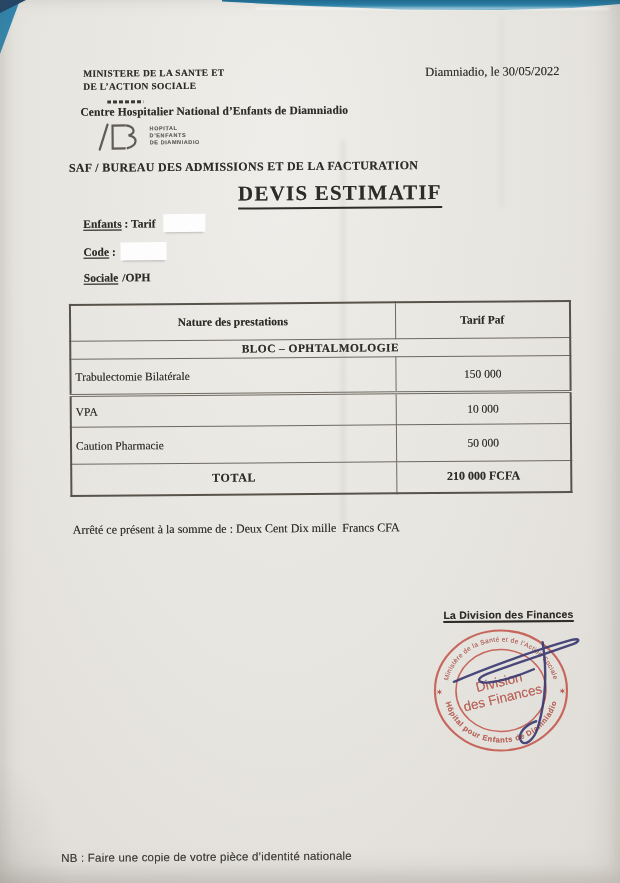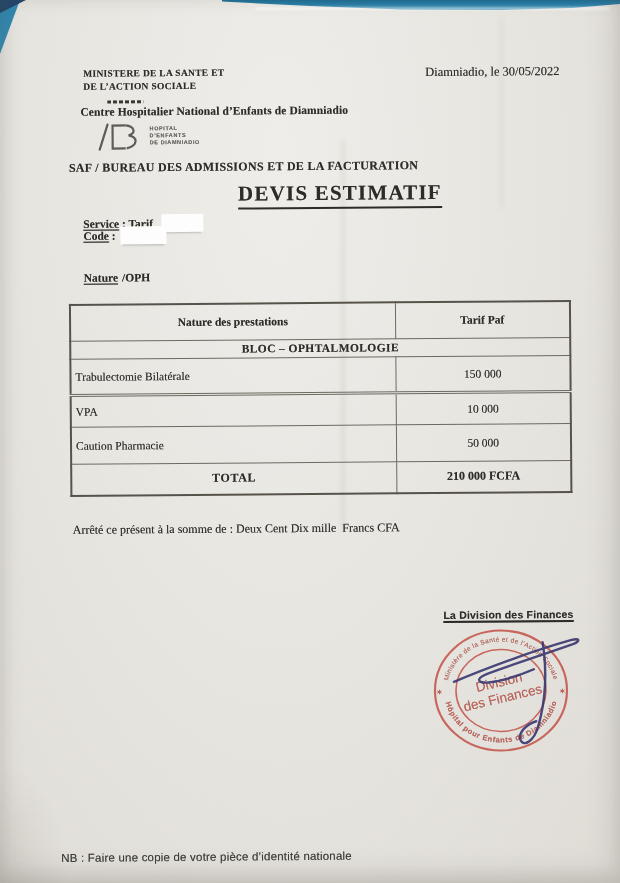--- a/index.html
+++ b/index.html
@@ -37,21 +37,21 @@
   .hospital-line{left:83px;top:104px;font-size:11.5px;font-weight:bold;letter-spacing:.1px;}
   .logo-mark{left:95px;top:120px;}
   .logo-text{left:152px;top:124px;font-family:"Liberation Sans",sans-serif;
     font-size:5.5px;line-height:7px;font-weight:bold;color:#6b6861;letter-spacing:.6px;}
   .bureau-line{left:71px;top:159px;font-size:12px;font-weight:bold;letter-spacing:.3px;}
   .date-line{left:428px;top:66px;font-size:12.5px;}
   .title{left:240px;top:181px;font-size:21px;font-weight:bold;letter-spacing:1.2px;
     border-bottom:2px solid #2e2c29;padding-bottom:1px;}
   .field-line{font-size:11.5px;}
   .patient-line{left:85px;top:216px;}
-  .code-line{left:85px;top:228px;}
+  .code-line{left:85px;top:244px;}
   .service-line{left:85px;top:270px;}
   .u{text-decoration:underline;text-underline-offset:2px;font-weight:bold;}
   .b{font-weight:bold;}
   .pre{white-space:pre;}
   .redact{display:inline-block;background:#fdfdfd;vertical-align:middle;
     box-shadow:0 3px 2px -2px rgba(100,100,100,.35);}
   .redact.p{width:42px;height:18px;margin-left:8px;margin-top:-3px;}
   .redact.c{width:46px;height:18px;margin-left:5px;margin-top:-3px;}
   .svc-val{margin-left:4px;font-weight:bold;}
   
@@ -107,27 +107,27 @@
     <div>D’ENFANTS</div>
     <div>DE DIAMNIADIO</div>
   </div>
 
   <div class="abs bureau-line">SAF / BUREAU DES ADMISSIONS ET DE LA FACTURATION</div>
   <div class="abs date-line">Diamniadio, le 30/05/2022</div>
 
   <div class="abs title">DEVIS ESTIMATIF</div>
 
   <div class="abs field-line patient-line">
-    <span class="u">Service</span><span class="pre b"> : </span><span class="b">Tarif</span><span class="redact p"></span>
+    <span class="u">Enfants</span><span class="pre b"> : </span><span class="b">Tarif</span><span class="redact p"></span>
   </div>
   <div class="abs field-line code-line">
     <span class="u">Code</span><span class="pre b"> :</span><span class="redact c"></span>
   </div>
   <div class="abs field-line service-line">
-    <span class="u">Nature</span><span class="svc-val">/OPH</span>
+    <span class="u">Sociale</span><span class="svc-val">/OPH</span>
   </div>
 
   <table class="devis">
     <colgroup>
         <col style="width:325px">
         <col style="width:175px">
       </colgroup>
     <tbody>
         <tr>
       <td class="hdr">Nature des prestations</td>

